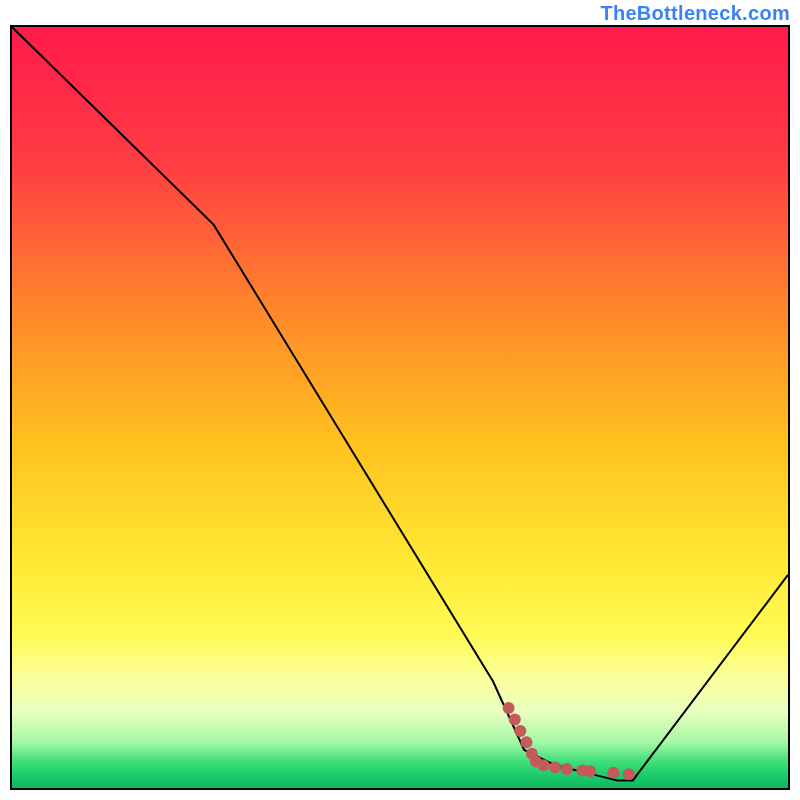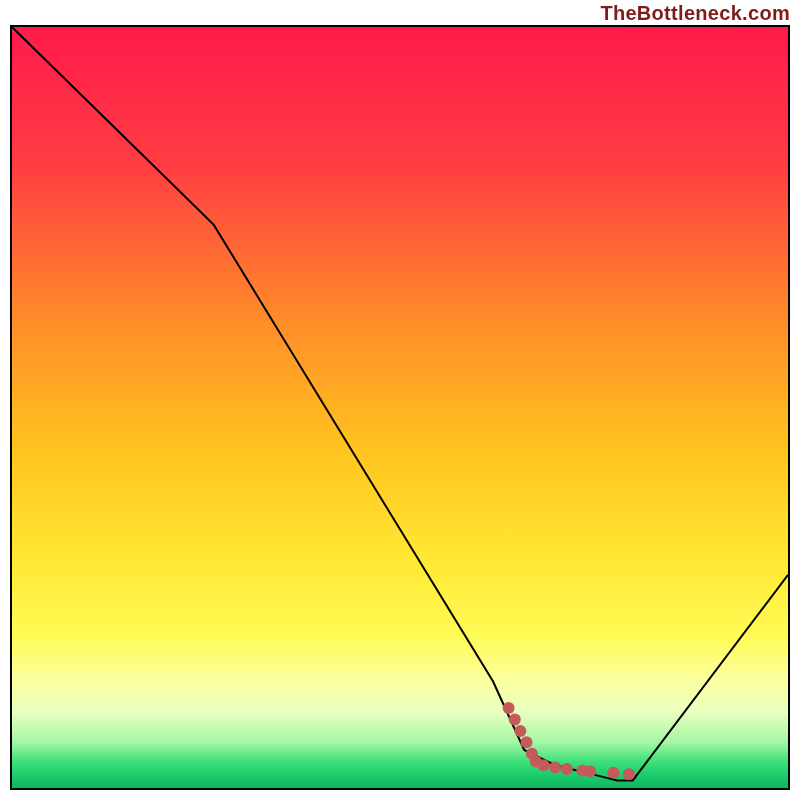--- a/index.html
+++ b/index.html
@@ -24,21 +24,21 @@
   .gradient {
     position: absolute;
     inset: 0;
   }
   .watermark {
     position: absolute;
     right: 10px;
     top: 2px;
     font-size: 20px;
     font-weight: bold;
-    color: #7f1d1d;
+    color: #3b82f6;
     letter-spacing: 0.3px;
   }
   svg.overlay {
     position: absolute;
     inset: 0;
     width: 100%;
     height: 100%;
   }
 </style>
 </head>

